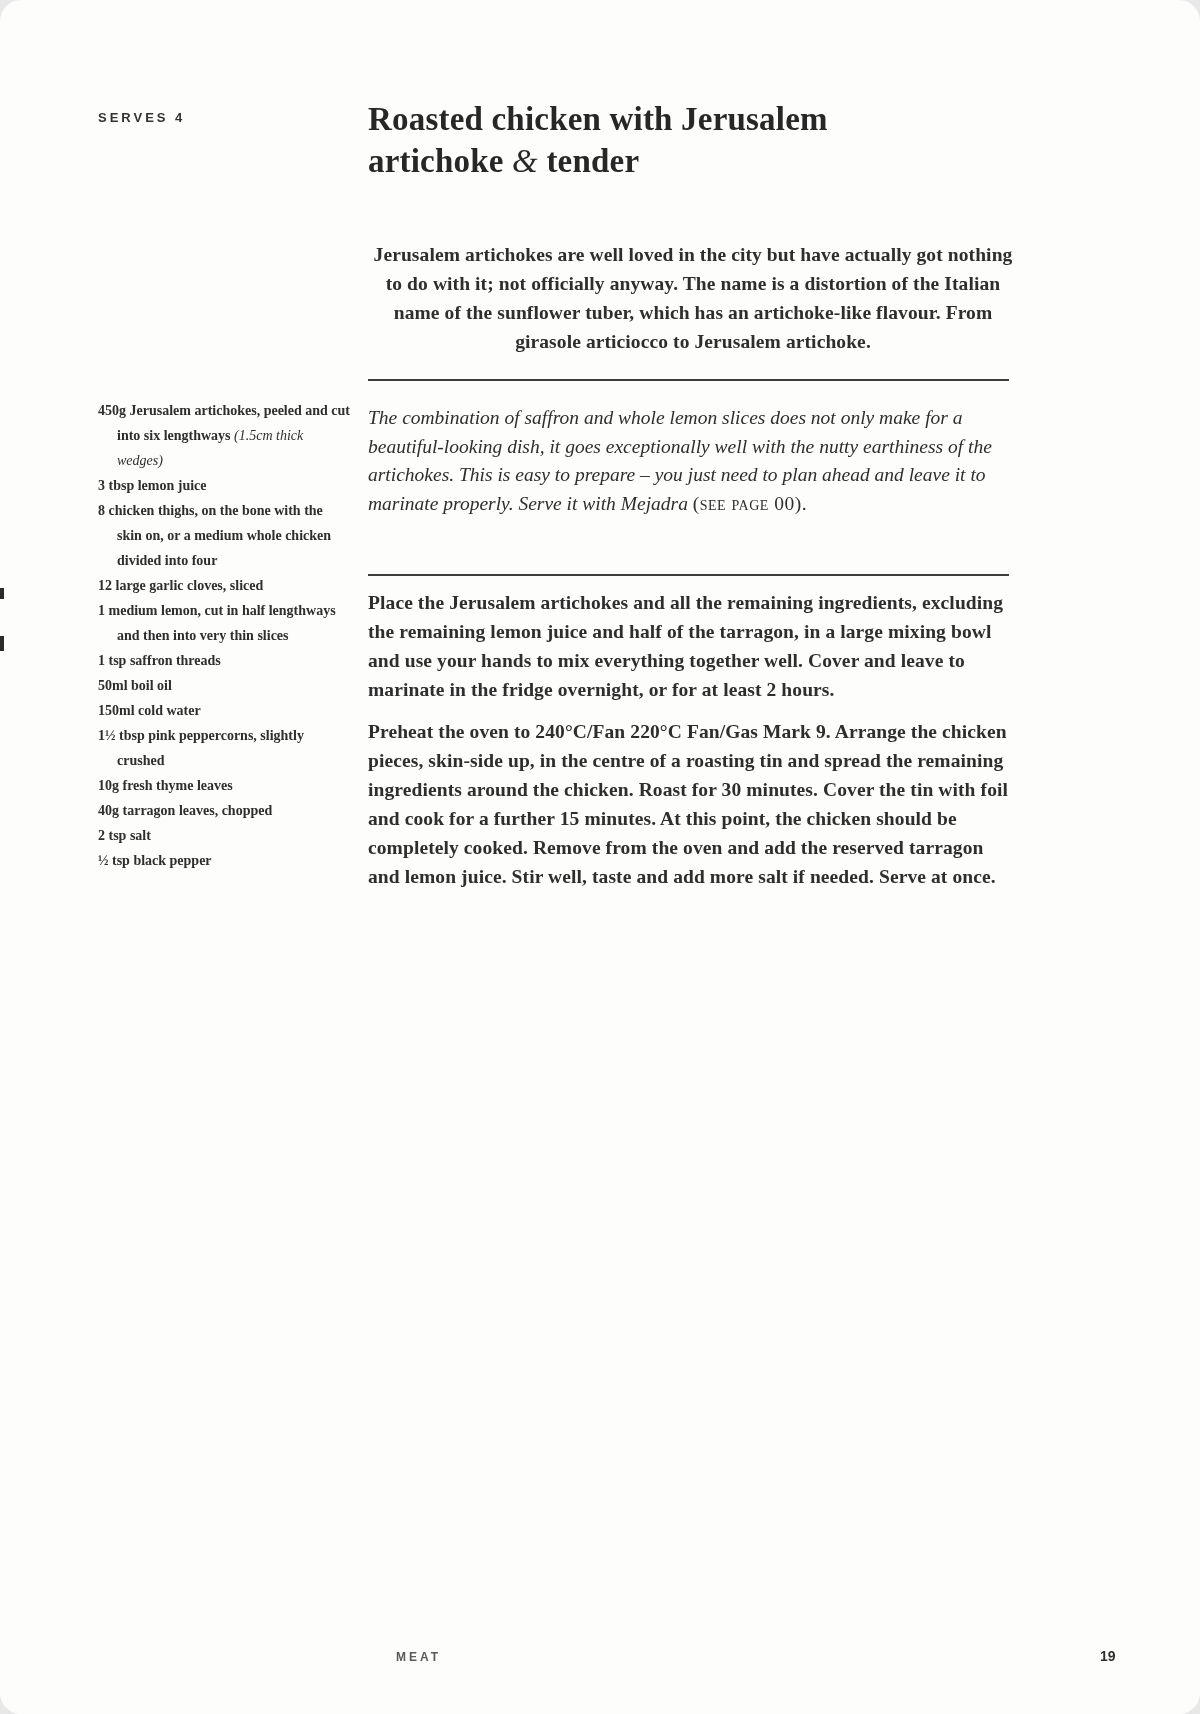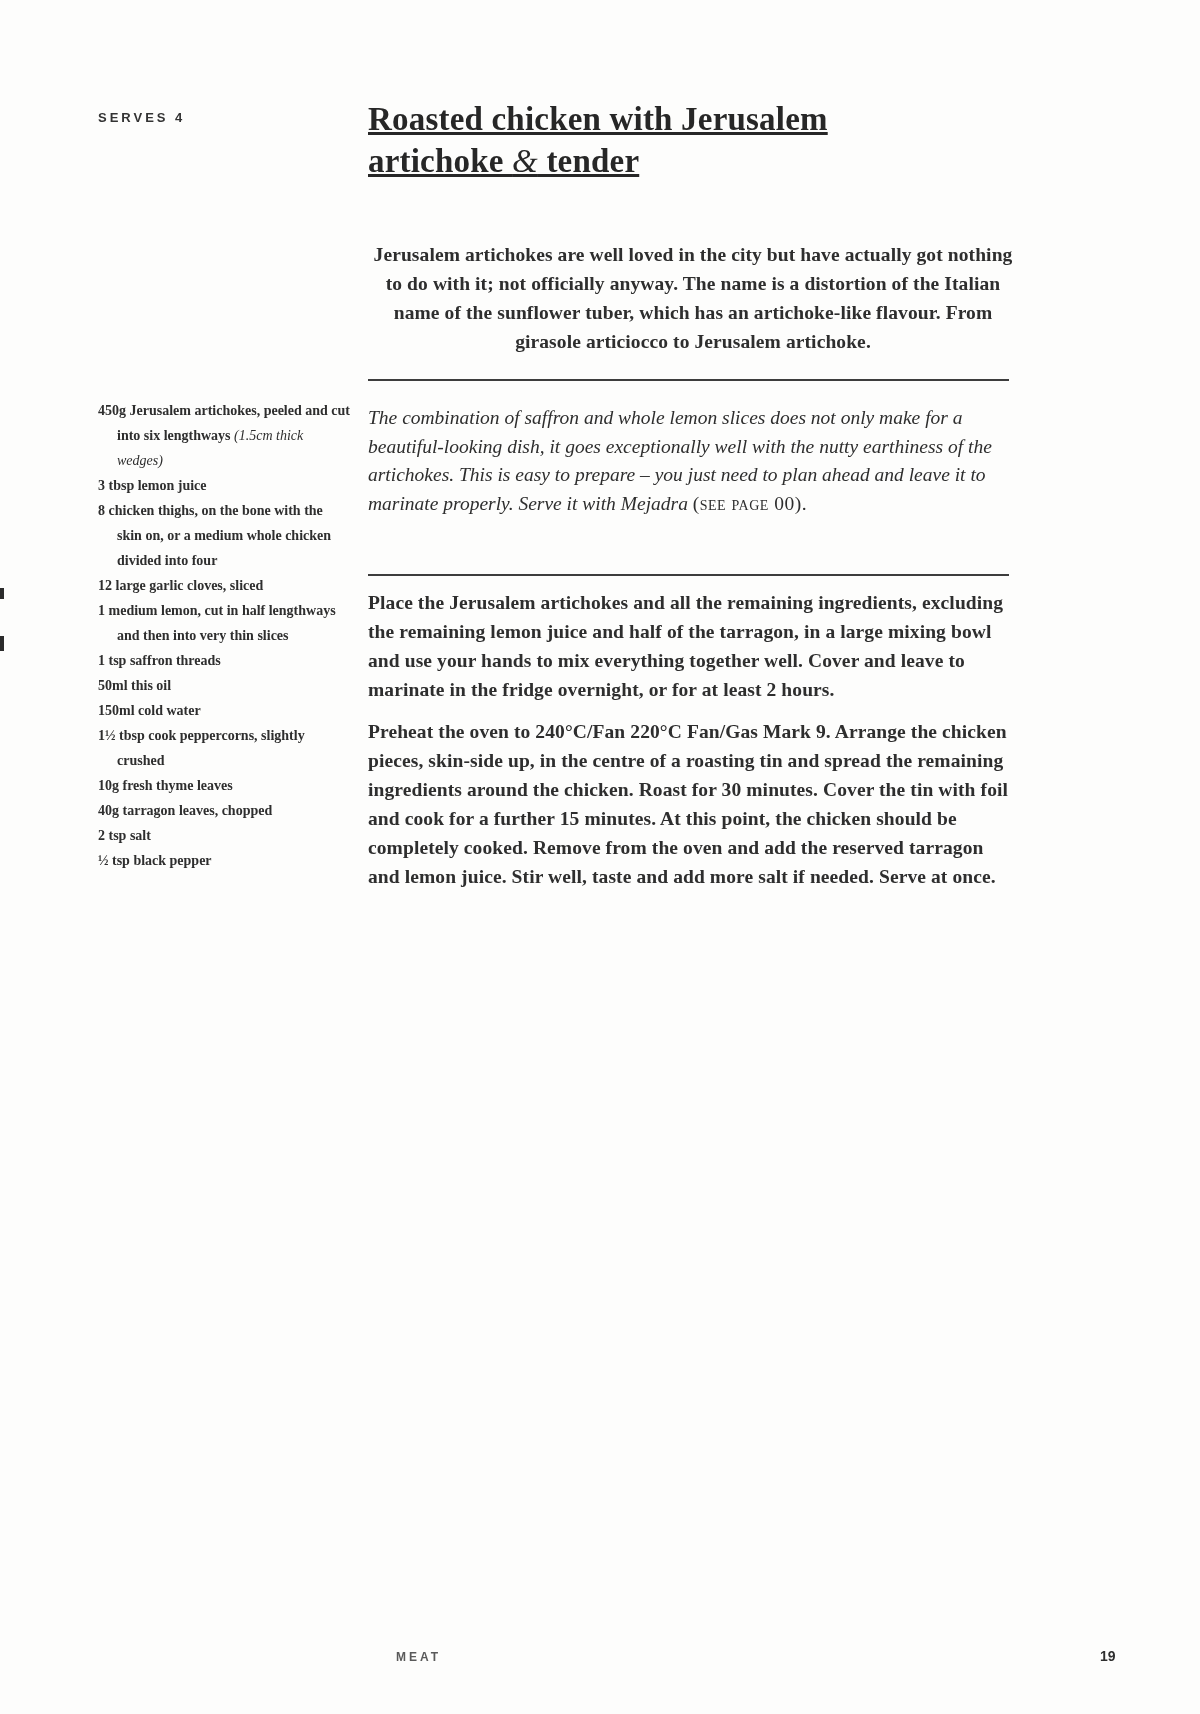--- a/index.html
+++ b/index.html
@@ -8,20 +8,21 @@
     font-family: "Liberation Serif", "DejaVu Serif", serif;
   }
   .page {
     position: relative;
     width: 1200px;
     height: 1714px;
     margin: 0 auto;
     background: #fdfdfc;
     color: #2d2d2d;
     overflow: hidden;
+    border-radius: 21px;
   }
 
   
   .serves {
     position: absolute;
     left: 98px;
     top: 110px;
     font-family: "Liberation Sans", sans-serif;
     font-size: 13px;
     font-weight: bold;
@@ -33,21 +34,20 @@
   .title {
     position: absolute;
     left: 368px;
     top: 98px;
     margin: 0;
     font-size: 33px;
     line-height: 42px;
     font-weight: 600;
     color: #272727;
     letter-spacing: 0.2px;
-    text-decoration: underline;
   }
   .title .amp { font-style: italic; font-weight: 500; }
 
   
   .intro {
     position: absolute;
     left: 368px;
     top: 240px;
     width: 650px;
     margin: 0;
@@ -189,23 +189,23 @@
     <p>Preheat the oven to 240°C/Fan 220°C Fan/Gas Mark 9. Arrange the chicken pieces, skin-side up, in the centre of a roasting tin and spread the remaining ingredients around the chicken. Roast for 30 minutes. Cover the tin with foil and cook for a further 15 minutes. At this point, the chicken should be completely cooked. Remove from the oven and add the reserved tarragon and lemon juice. Stir well, taste and add more salt if needed. Serve at once.</p>
   </div>
 
   <ul class="ingredients">
     <li><span>450g Jerusalem artichokes, peeled and cut into six lengthways</span> <em class="ing-note">(1.5cm thick wedges)</em></li>
     <li><span>3 tbsp lemon juice</span></li>
     <li><span>8 chicken thighs, on the bone with the skin on, or a medium whole chicken divided into four</span></li>
     <li><span>12 large garlic cloves, sliced</span></li>
     <li><span>1 medium lemon, cut in half lengthways and then into very thin slices</span></li>
     <li><span>1 tsp saffron threads</span></li>
-    <li><span>50ml this oil</span></li>
+    <li><span>50ml boil oil</span></li>
     <li><span>150ml cold water</span></li>
-    <li><span>1½ tbsp cook peppercorns, slightly crushed</span></li>
+    <li><span>1½ tbsp pink peppercorns, slightly crushed</span></li>
     <li><span>10g fresh thyme leaves</span></li>
     <li><span>40g tarragon leaves, chopped</span></li>
     <li><span>2 tsp salt</span></li>
     <li><span>½ tsp black pepper</span></li>
   </ul>
 
   <div class="footer-section">MEAT</div>
   <div class="footer-page">19</div>
 
   <div class="edge-tick edge-tick-1"></div>

